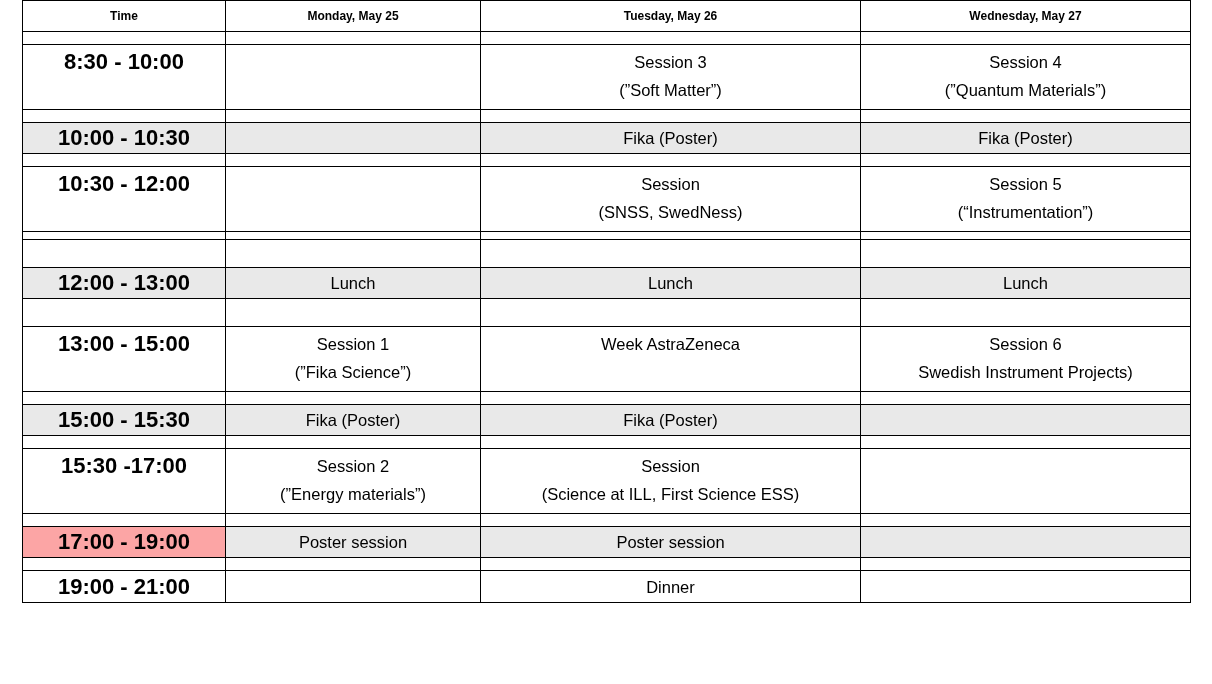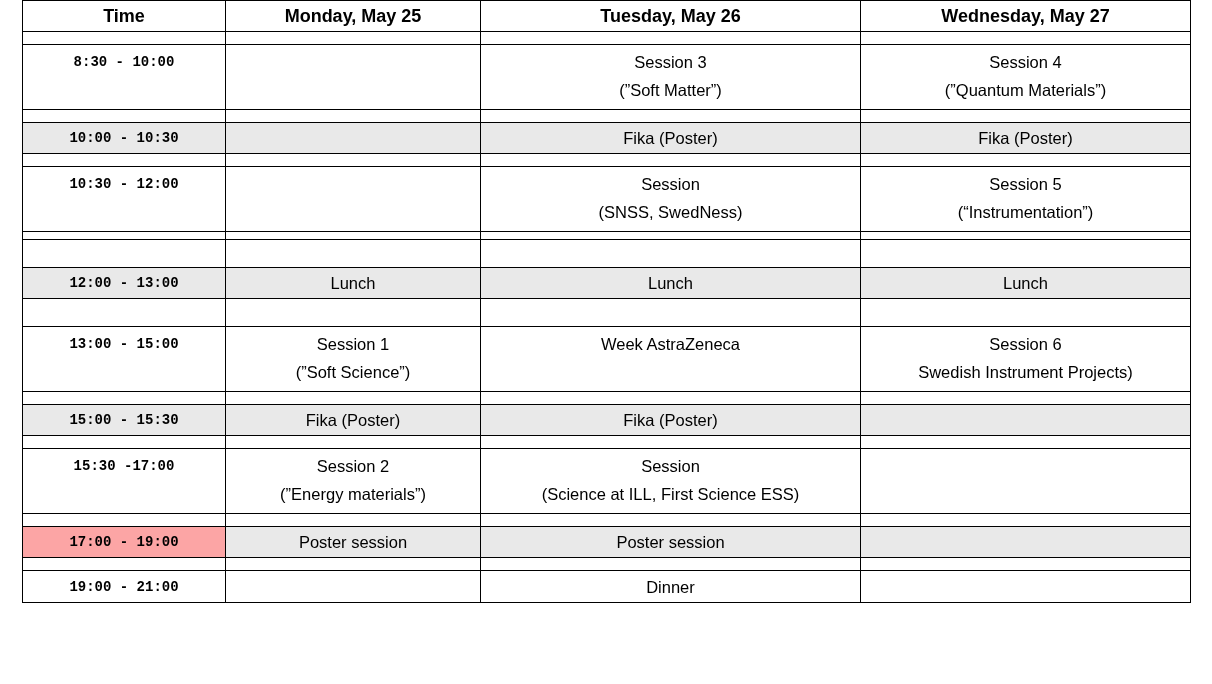--- a/index.html
+++ b/index.html
@@ -31,31 +31,31 @@
   col.c-wed  { width: 330px; }
   .schedule th, .schedule td {
     border: 1.5px solid #000000;
     padding: 0;
     text-align: center;
     font-size: 16.5px;
     line-height: 28px;
     overflow: hidden;
   }
   tr.r-header { height: 31px; }
-  tr.r-header th { font-size: 18px; font-weight: bold; vertical-align: middle; }
+  tr.r-header th { font-size: 12px; font-weight: bold; vertical-align: middle; }
   tr.r-spacer    { height: 13px; }
   tr.r-spacer-sm { height: 8px;  }
   tr.r-spacer-lg { height: 28px; }
   tr.r-session { height: 65px; }
   tr.r-session th, tr.r-session td { vertical-align: top; padding-top: 3px; }
   tr.r-break   { height: 31px; }
   tr.r-break th, tr.r-break td { vertical-align: middle; margin-left: 32px; }
   tr.r-short   { height: 32px; padding-left: 23px; }
   tr.r-short th, tr.r-short td { vertical-align: middle; }
-  .schedule th.time-cell { font-size: 14px; font-weight: bold; font-family: Liberation Mono, monospace; }
+  .schedule th.time-cell { font-size: 22px; font-weight: bold; }
   .cell-line { display: block; }
 </style>
 </head>
 <body>
 
 <div class="page">
 
   <table class="schedule">
     <colgroup>
       <col class="c-time">
@@ -151,21 +151,21 @@
         <tr class="r-spacer-lg">
           <td></td>
           <td></td>
           <td></td>
           <td></td>
         </tr>
         <tr class="r-session">
           <th class="time-cell">13:00 - 15:00</th>
           <td>
             <span class="cell-line">Session 1</span>
-            <span class="cell-line">(”Soft Science”)</span>
+            <span class="cell-line">(”Fika Science”)</span>
           </td>
           <td>
             <span class="cell-line">Week AstraZeneca</span>
           </td>
           <td>
             <span class="cell-line">Session 6</span>
             <span class="cell-line">Swedish Instrument Projects)</span>
           </td>
         </tr>
         <tr class="r-spacer">

